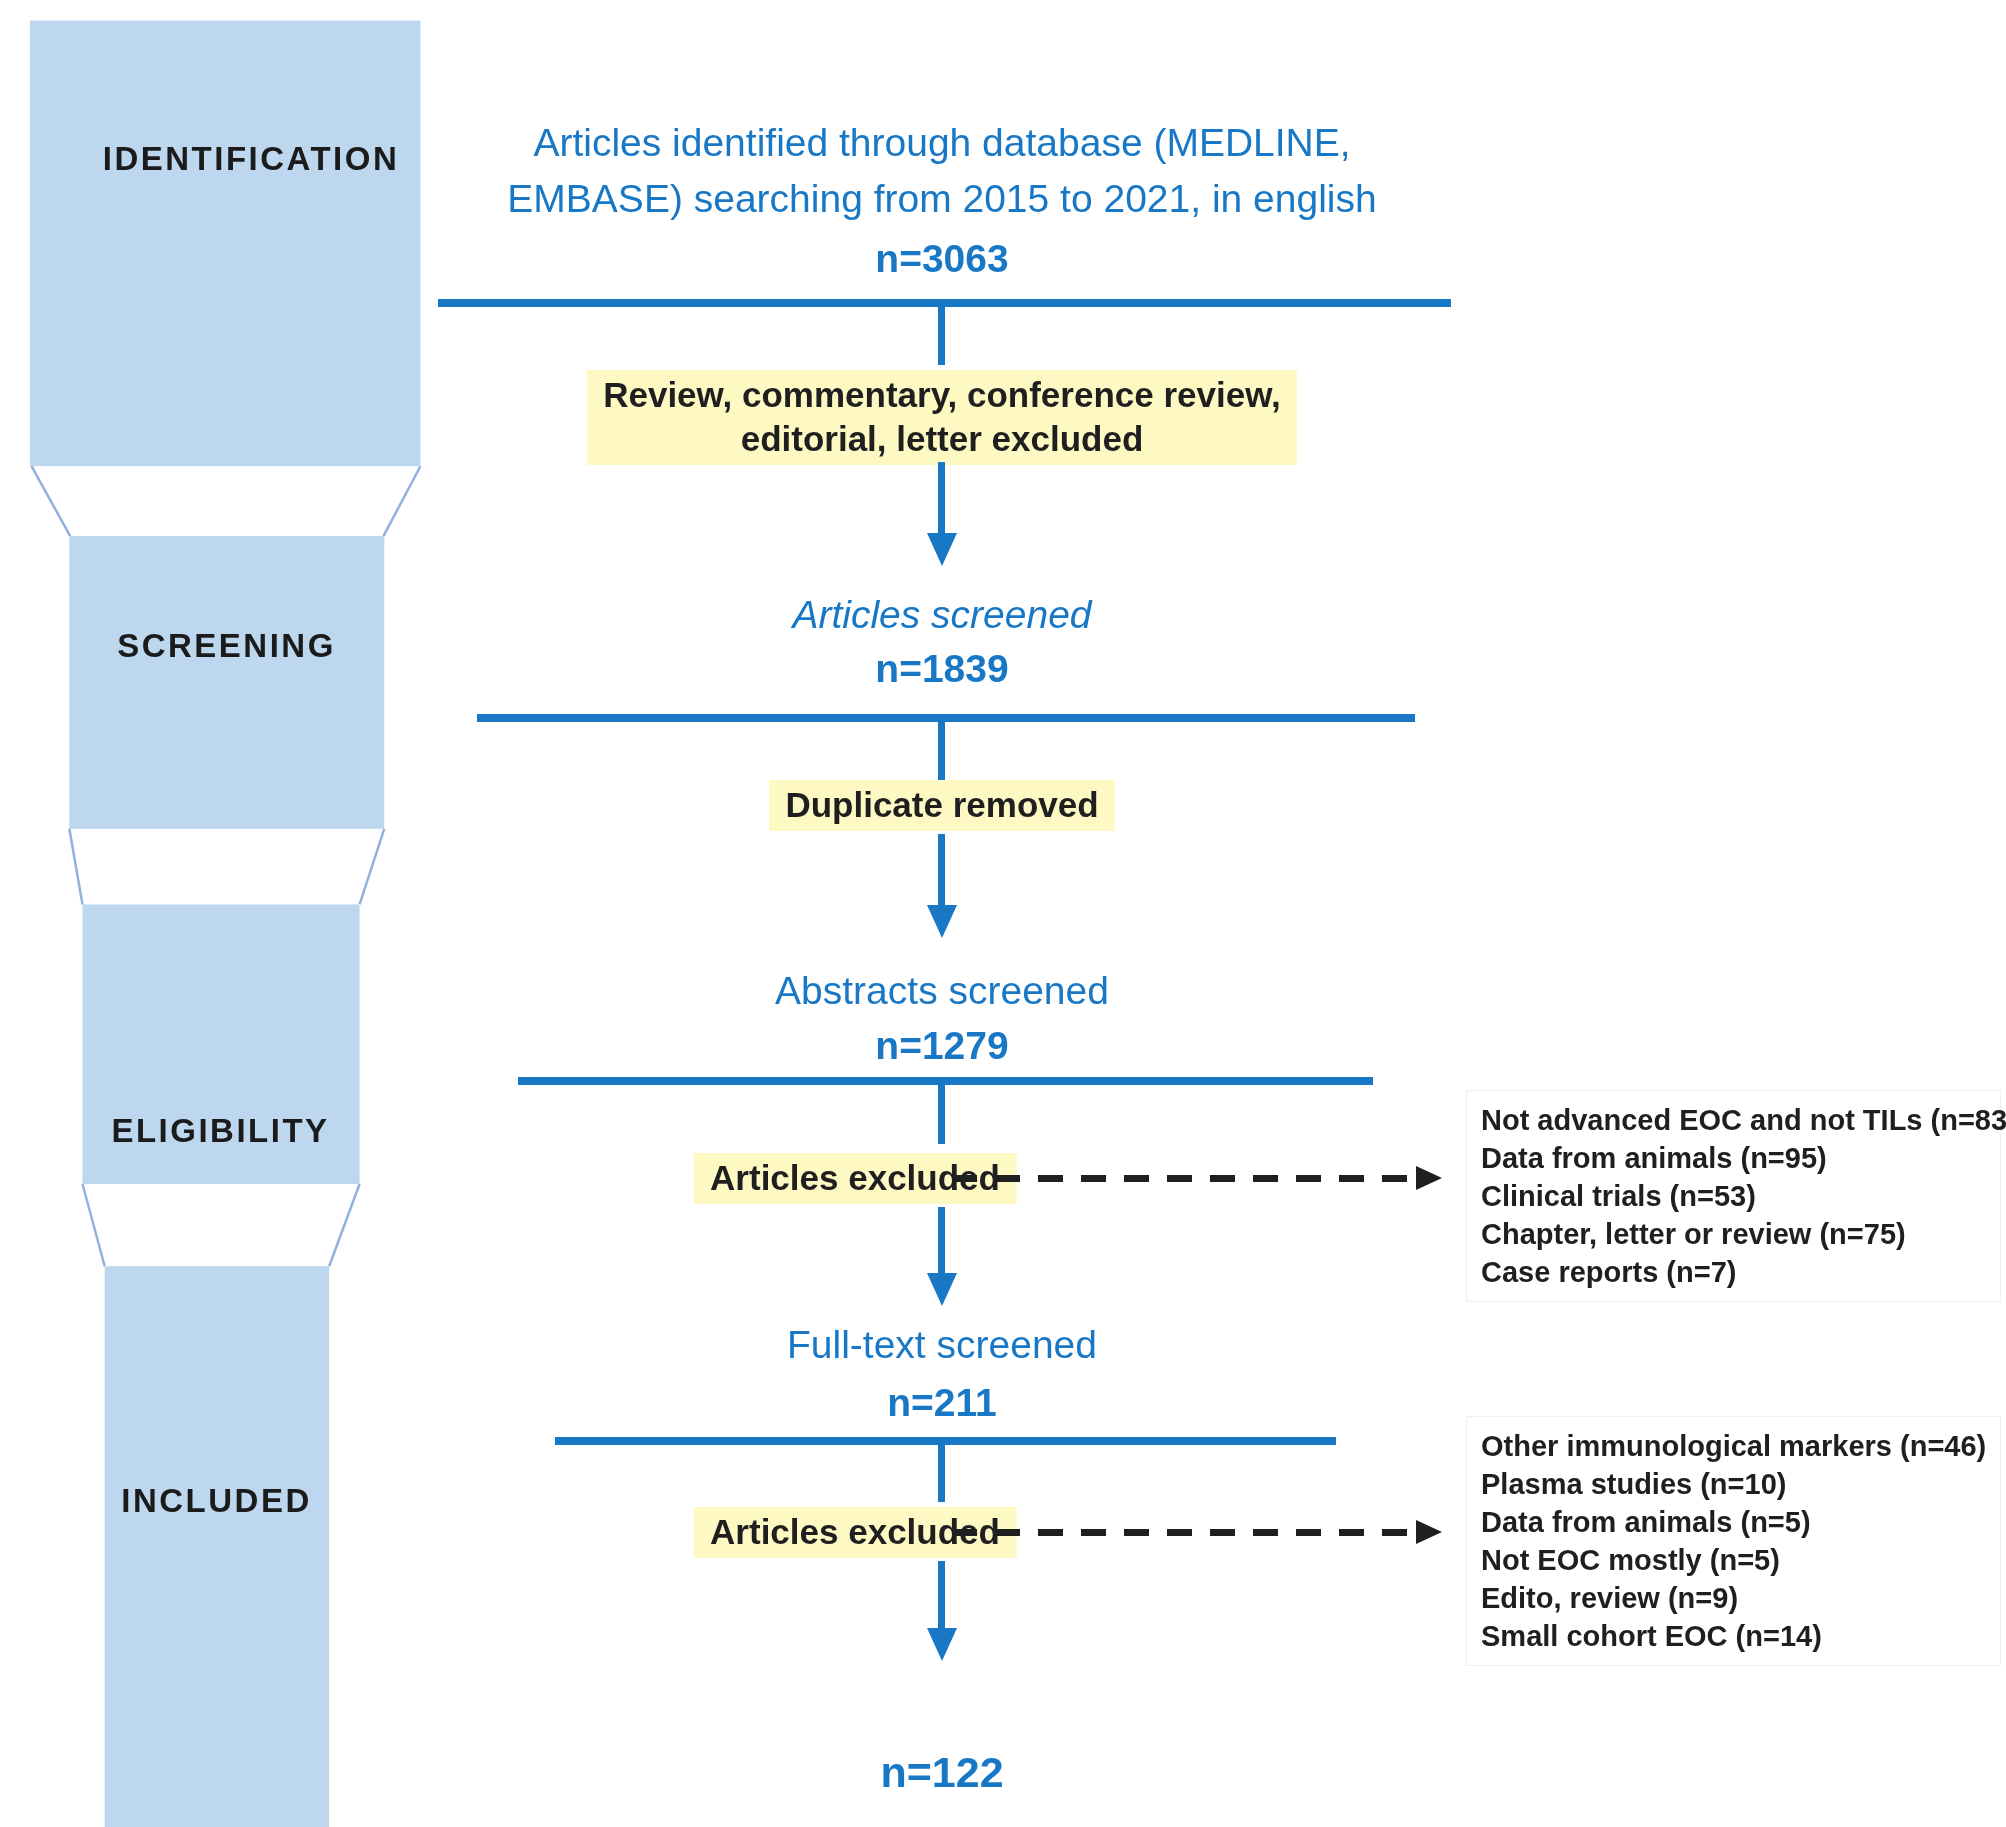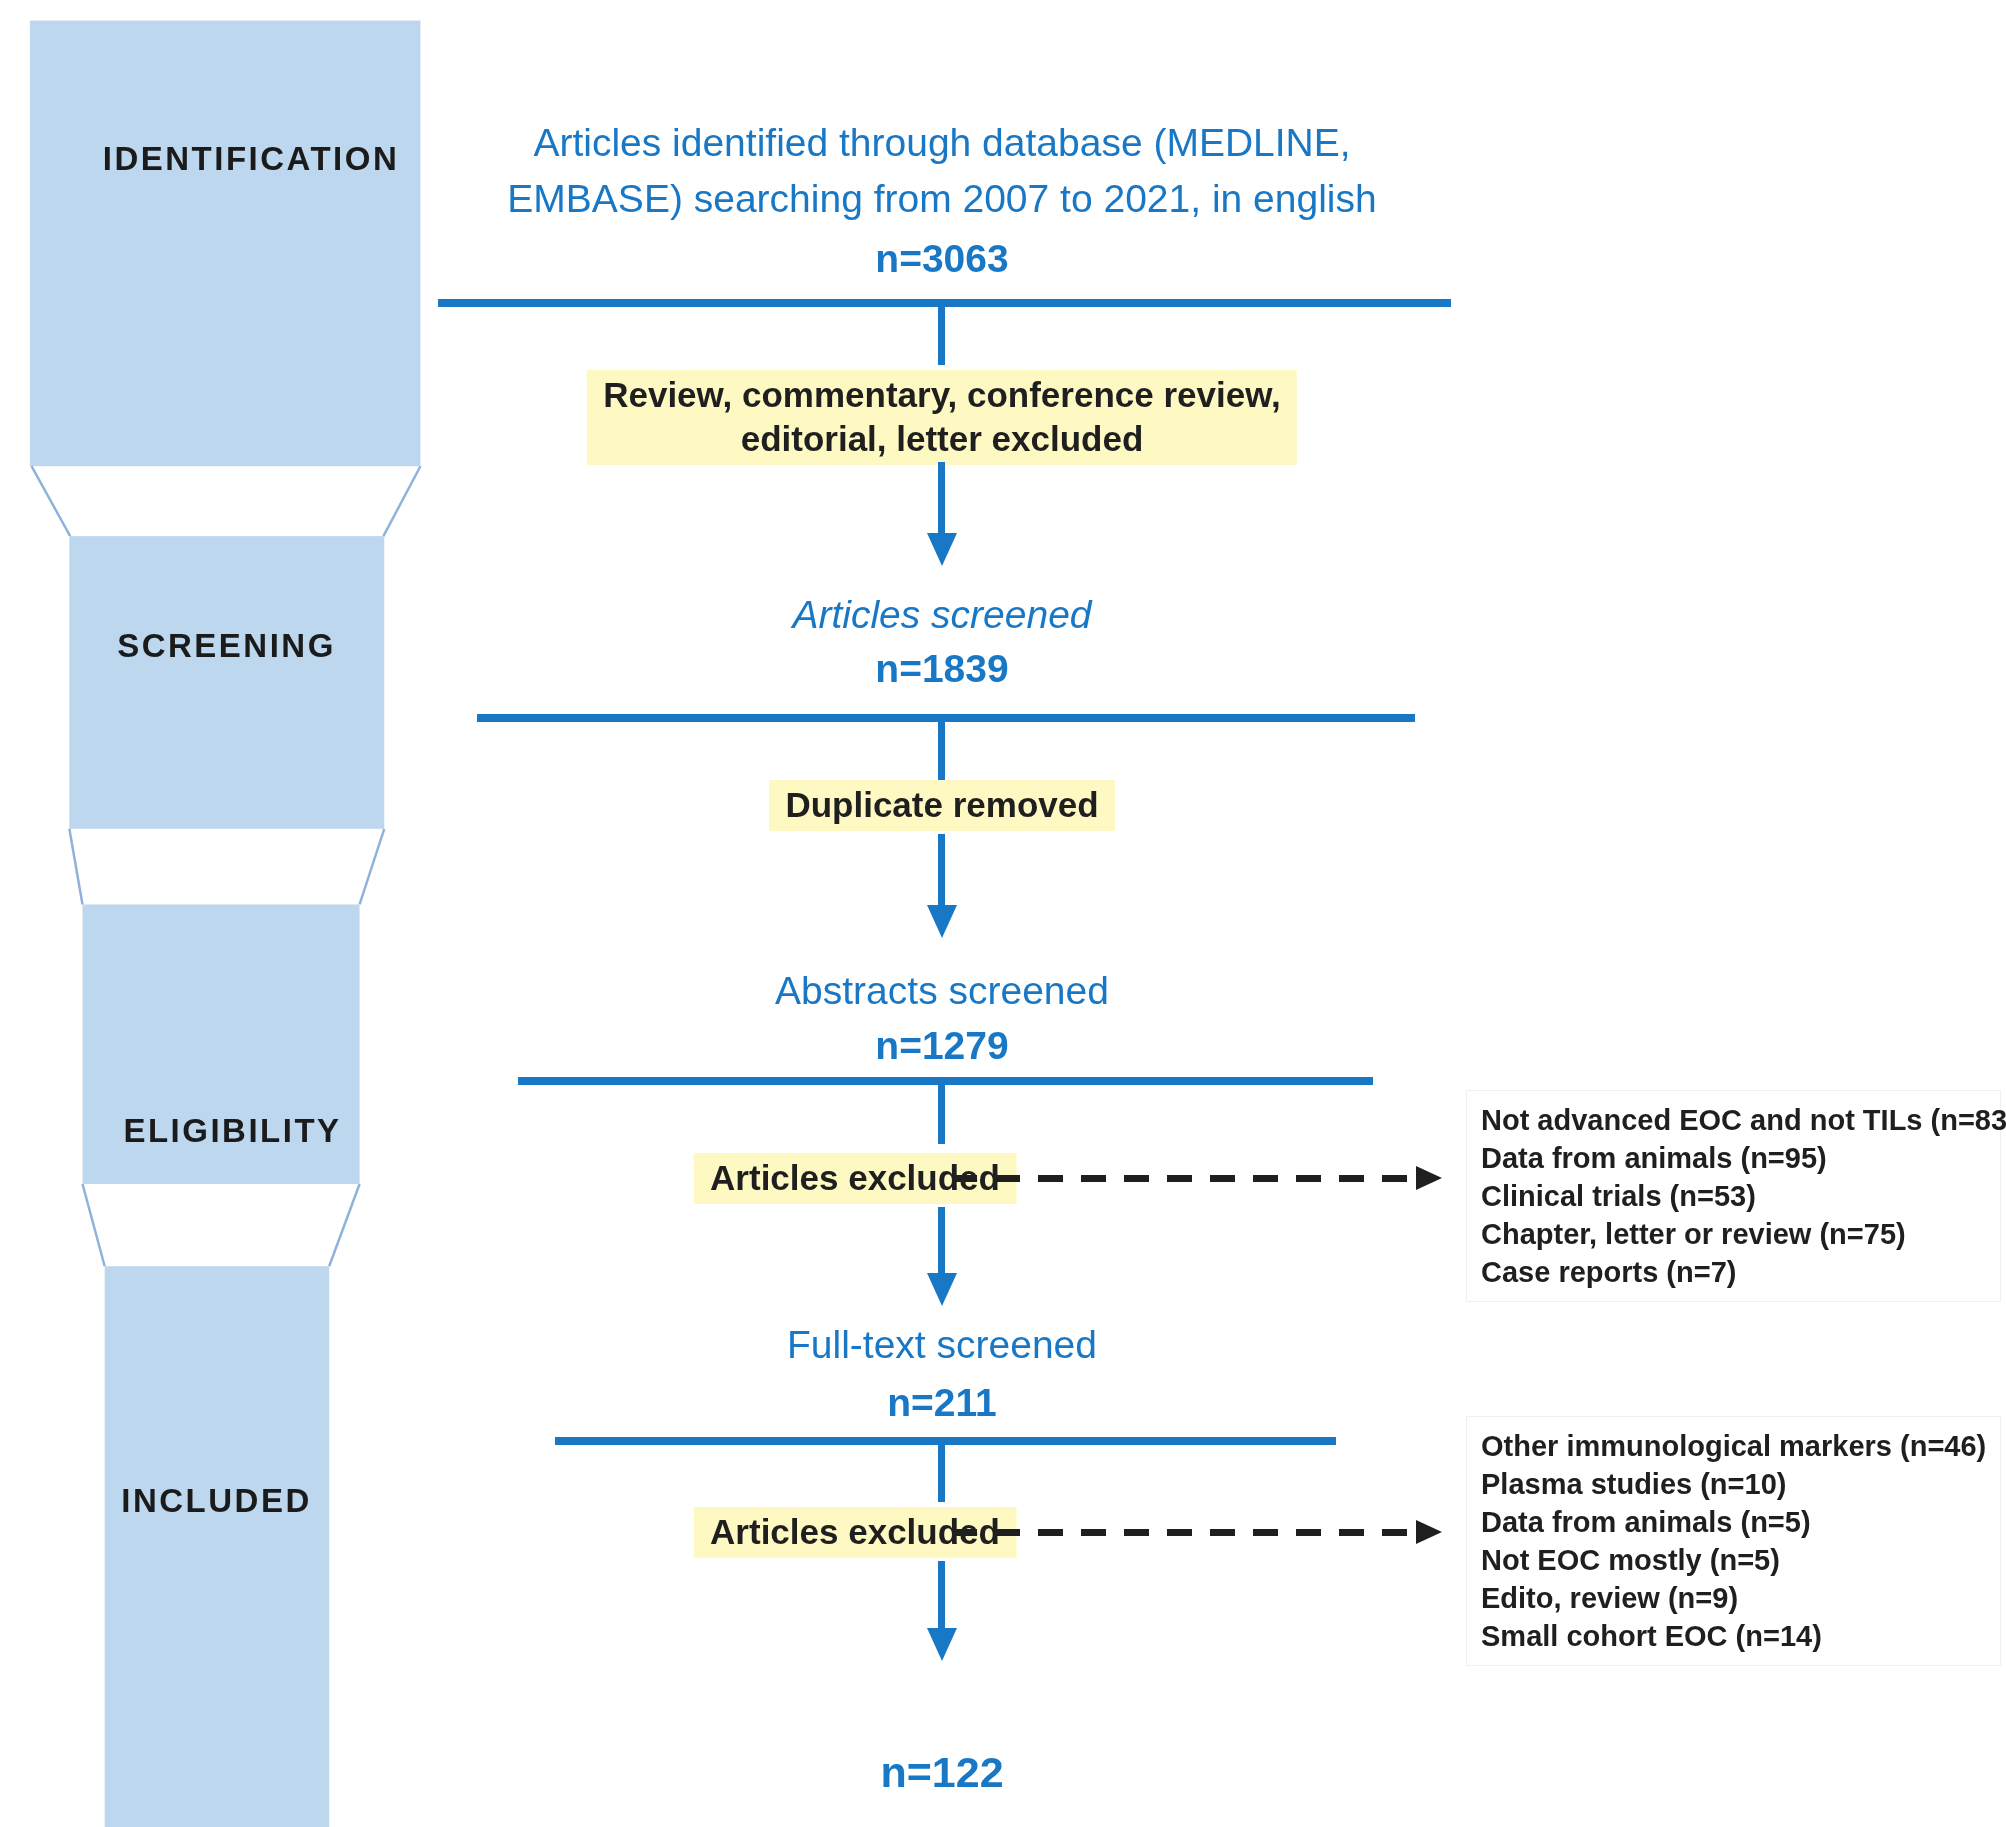--- a/index.html
+++ b/index.html
@@ -64,25 +64,25 @@
     <line x1="84" y1="1008" x2="100" y2="1100" stroke="#8fb2dc" stroke-width="3"></line>
     <line x1="467" y1="1008" x2="437" y2="1100" stroke="#8fb2dc" stroke-width="3"></line>
     <rect x="100" y="1100" width="337" height="340" fill="#bdd7ee"></rect>
     <line x1="100" y1="1440" x2="127" y2="1540" stroke="#8fb2dc" stroke-width="3"></line>
     <line x1="437" y1="1440" x2="400" y2="1540" stroke="#8fb2dc" stroke-width="3"></line>
     <rect x="127" y="1540" width="273" height="682" fill="#bdd7ee"></rect>
   </svg>
 
   <div class="stage-label" style="left:30px;  width:442px; top:140px;">IDENTIFICATION</div>
   <div class="stage-label" style="left:69px;  width:315px; top:627px;">SCREENING</div>
-  <div class="stage-label" style="left:82px; width:277px; top:1112px;margin-left:12px;">ELIGIBILITY</div>
+  <div class="stage-label" style="left:82px; width:277px; top:1112px;">ELIGIBILITY</div>
   <div class="stage-label" style="left:104px; width:225px; top:1482px;">INCLUDED</div>
 
   <div class="cx blue-head" style="top:115px; width:1151px;">Articles identified through database (MEDLINE,
-EMBASE) searching from 2007 to 2021, in english</div>
+EMBASE) searching from 2015 to 2021, in english</div>
   <div class="cx blue-count" style="top:234px;">n=3063</div>
 
   <div class="hline" style="left:438px; top:299px; width:1013px;"></div>
   <div class="vline" style="left:938px; top:306px; height:59px;"></div>
 
   <div class="cx black-note" style="top:370px;">Review, commentary, conference review,
 editorial, letter excluded</div>
 
   <div class="arrow-shaft" style="left:938px; top:462px; height:71px;"></div>
   <div class="arrow-head" style="left:927px; top:533px;"></div>

